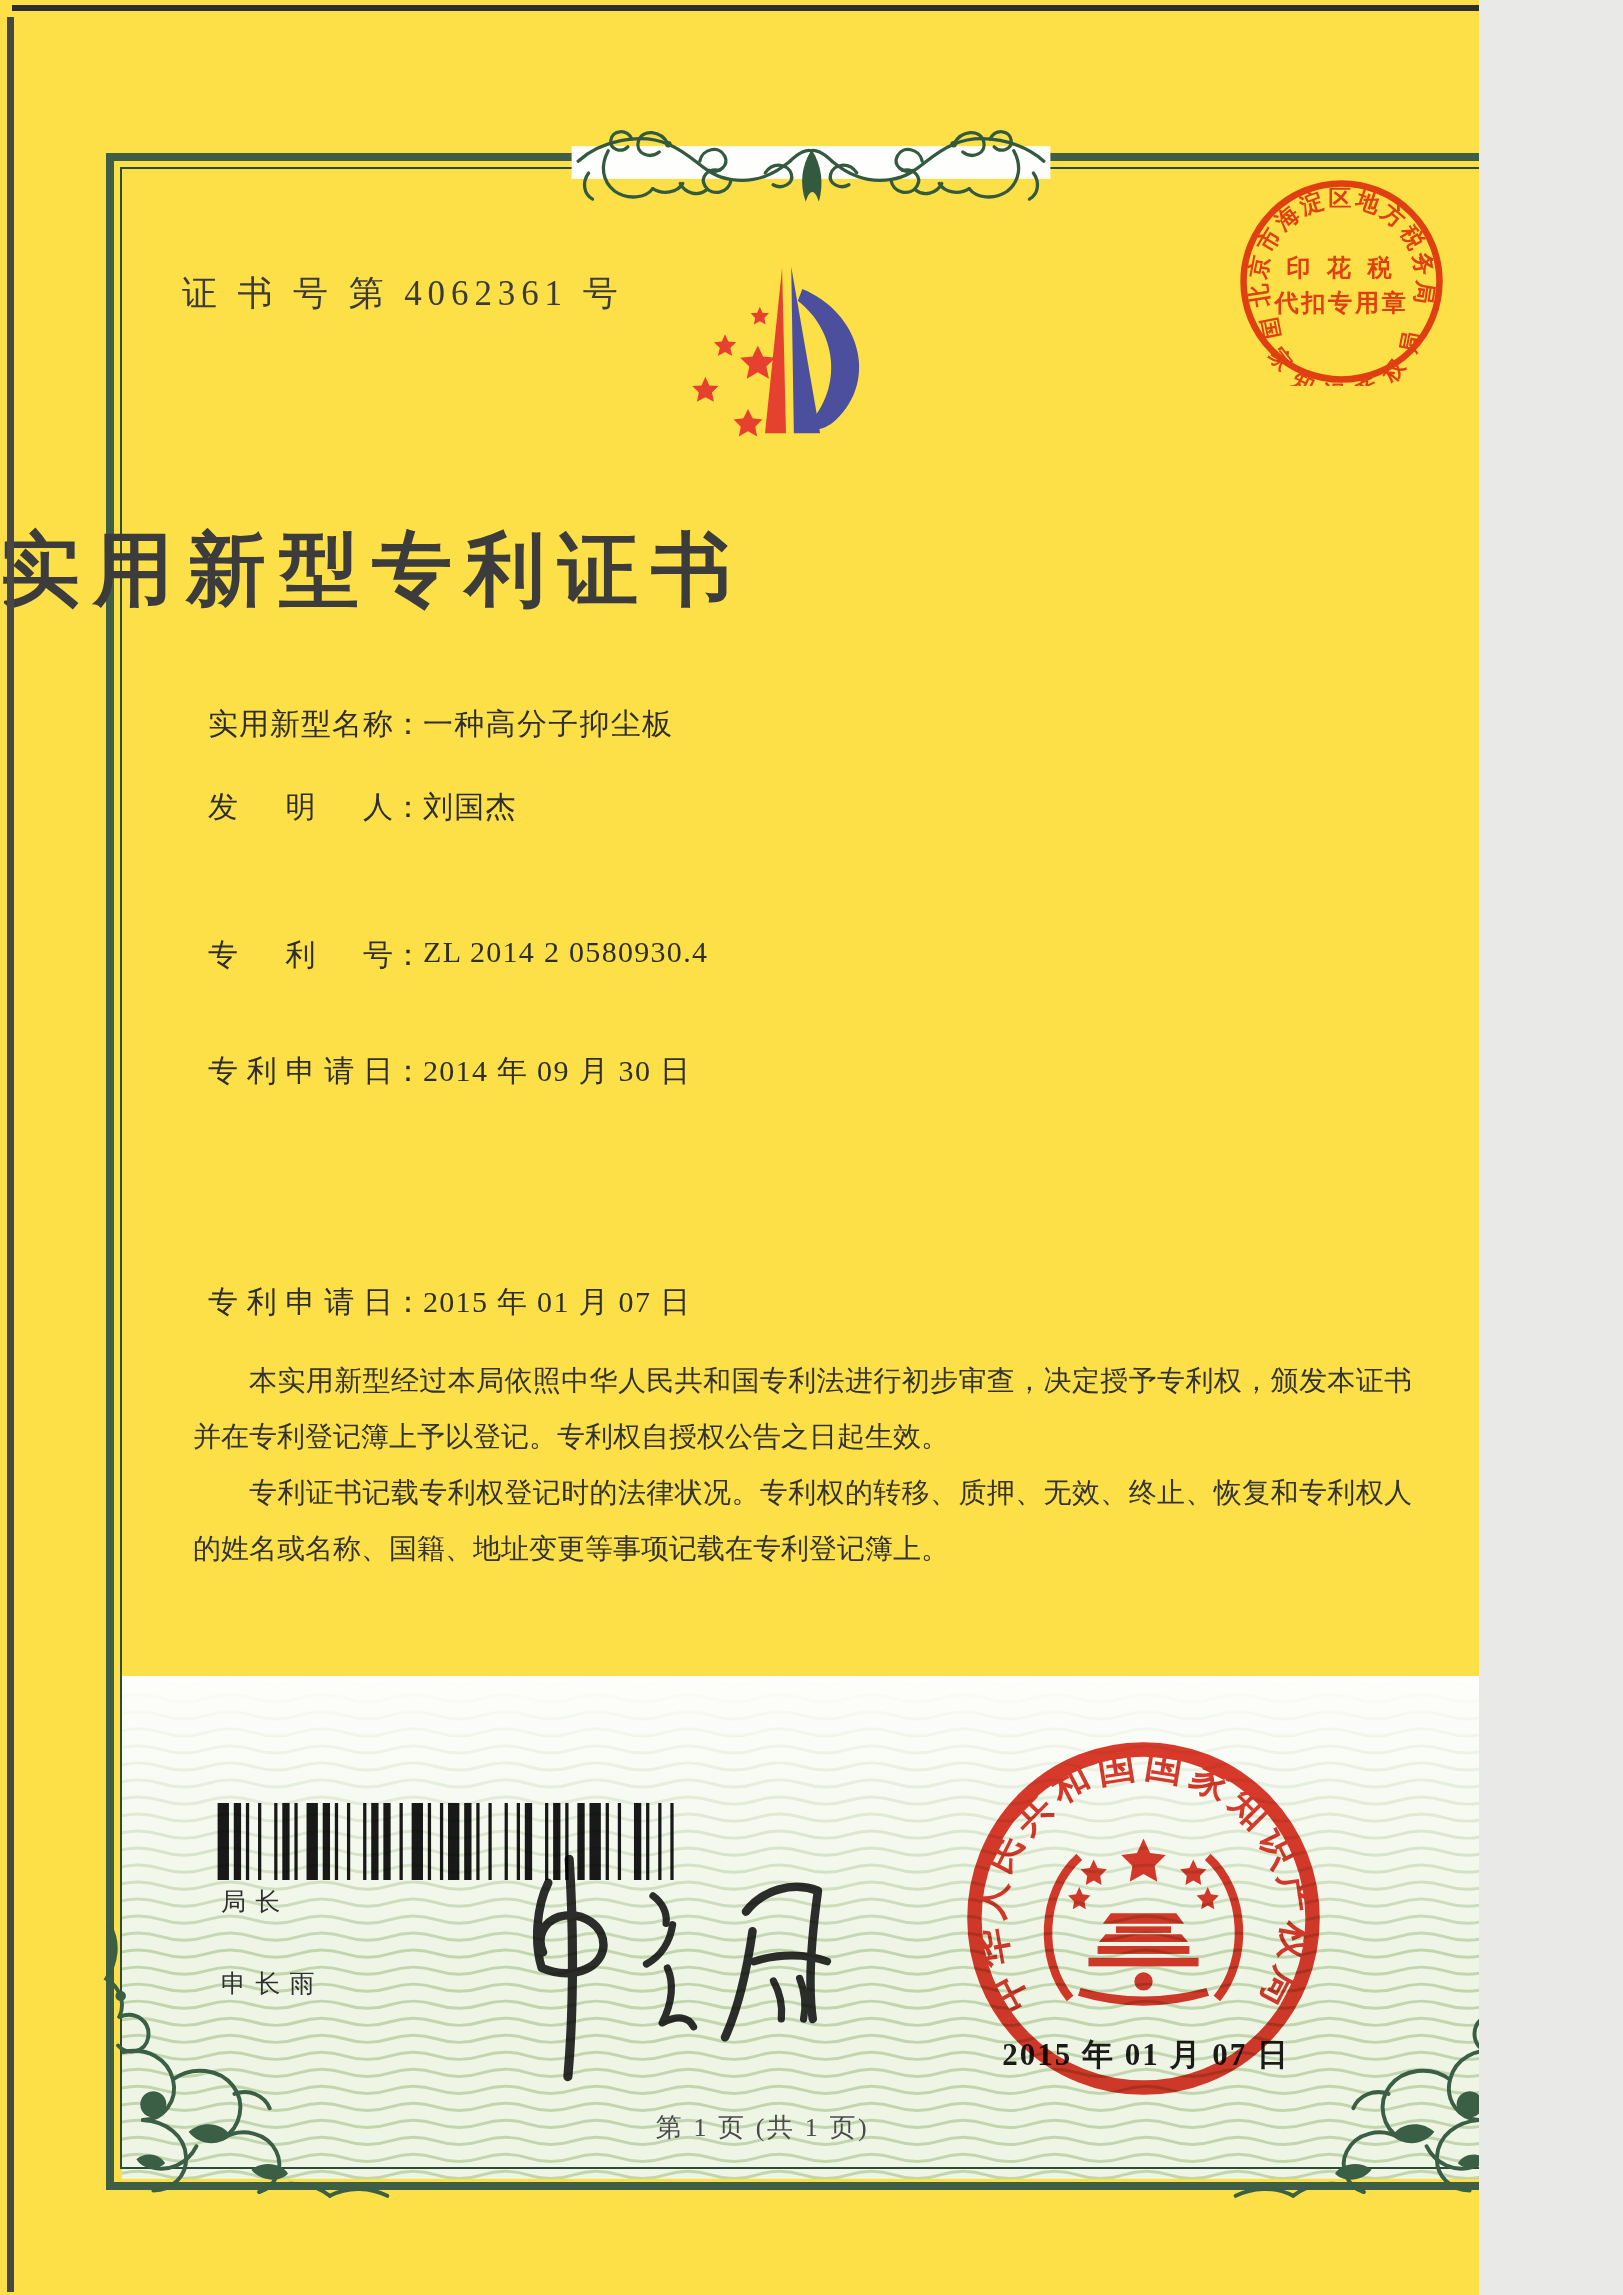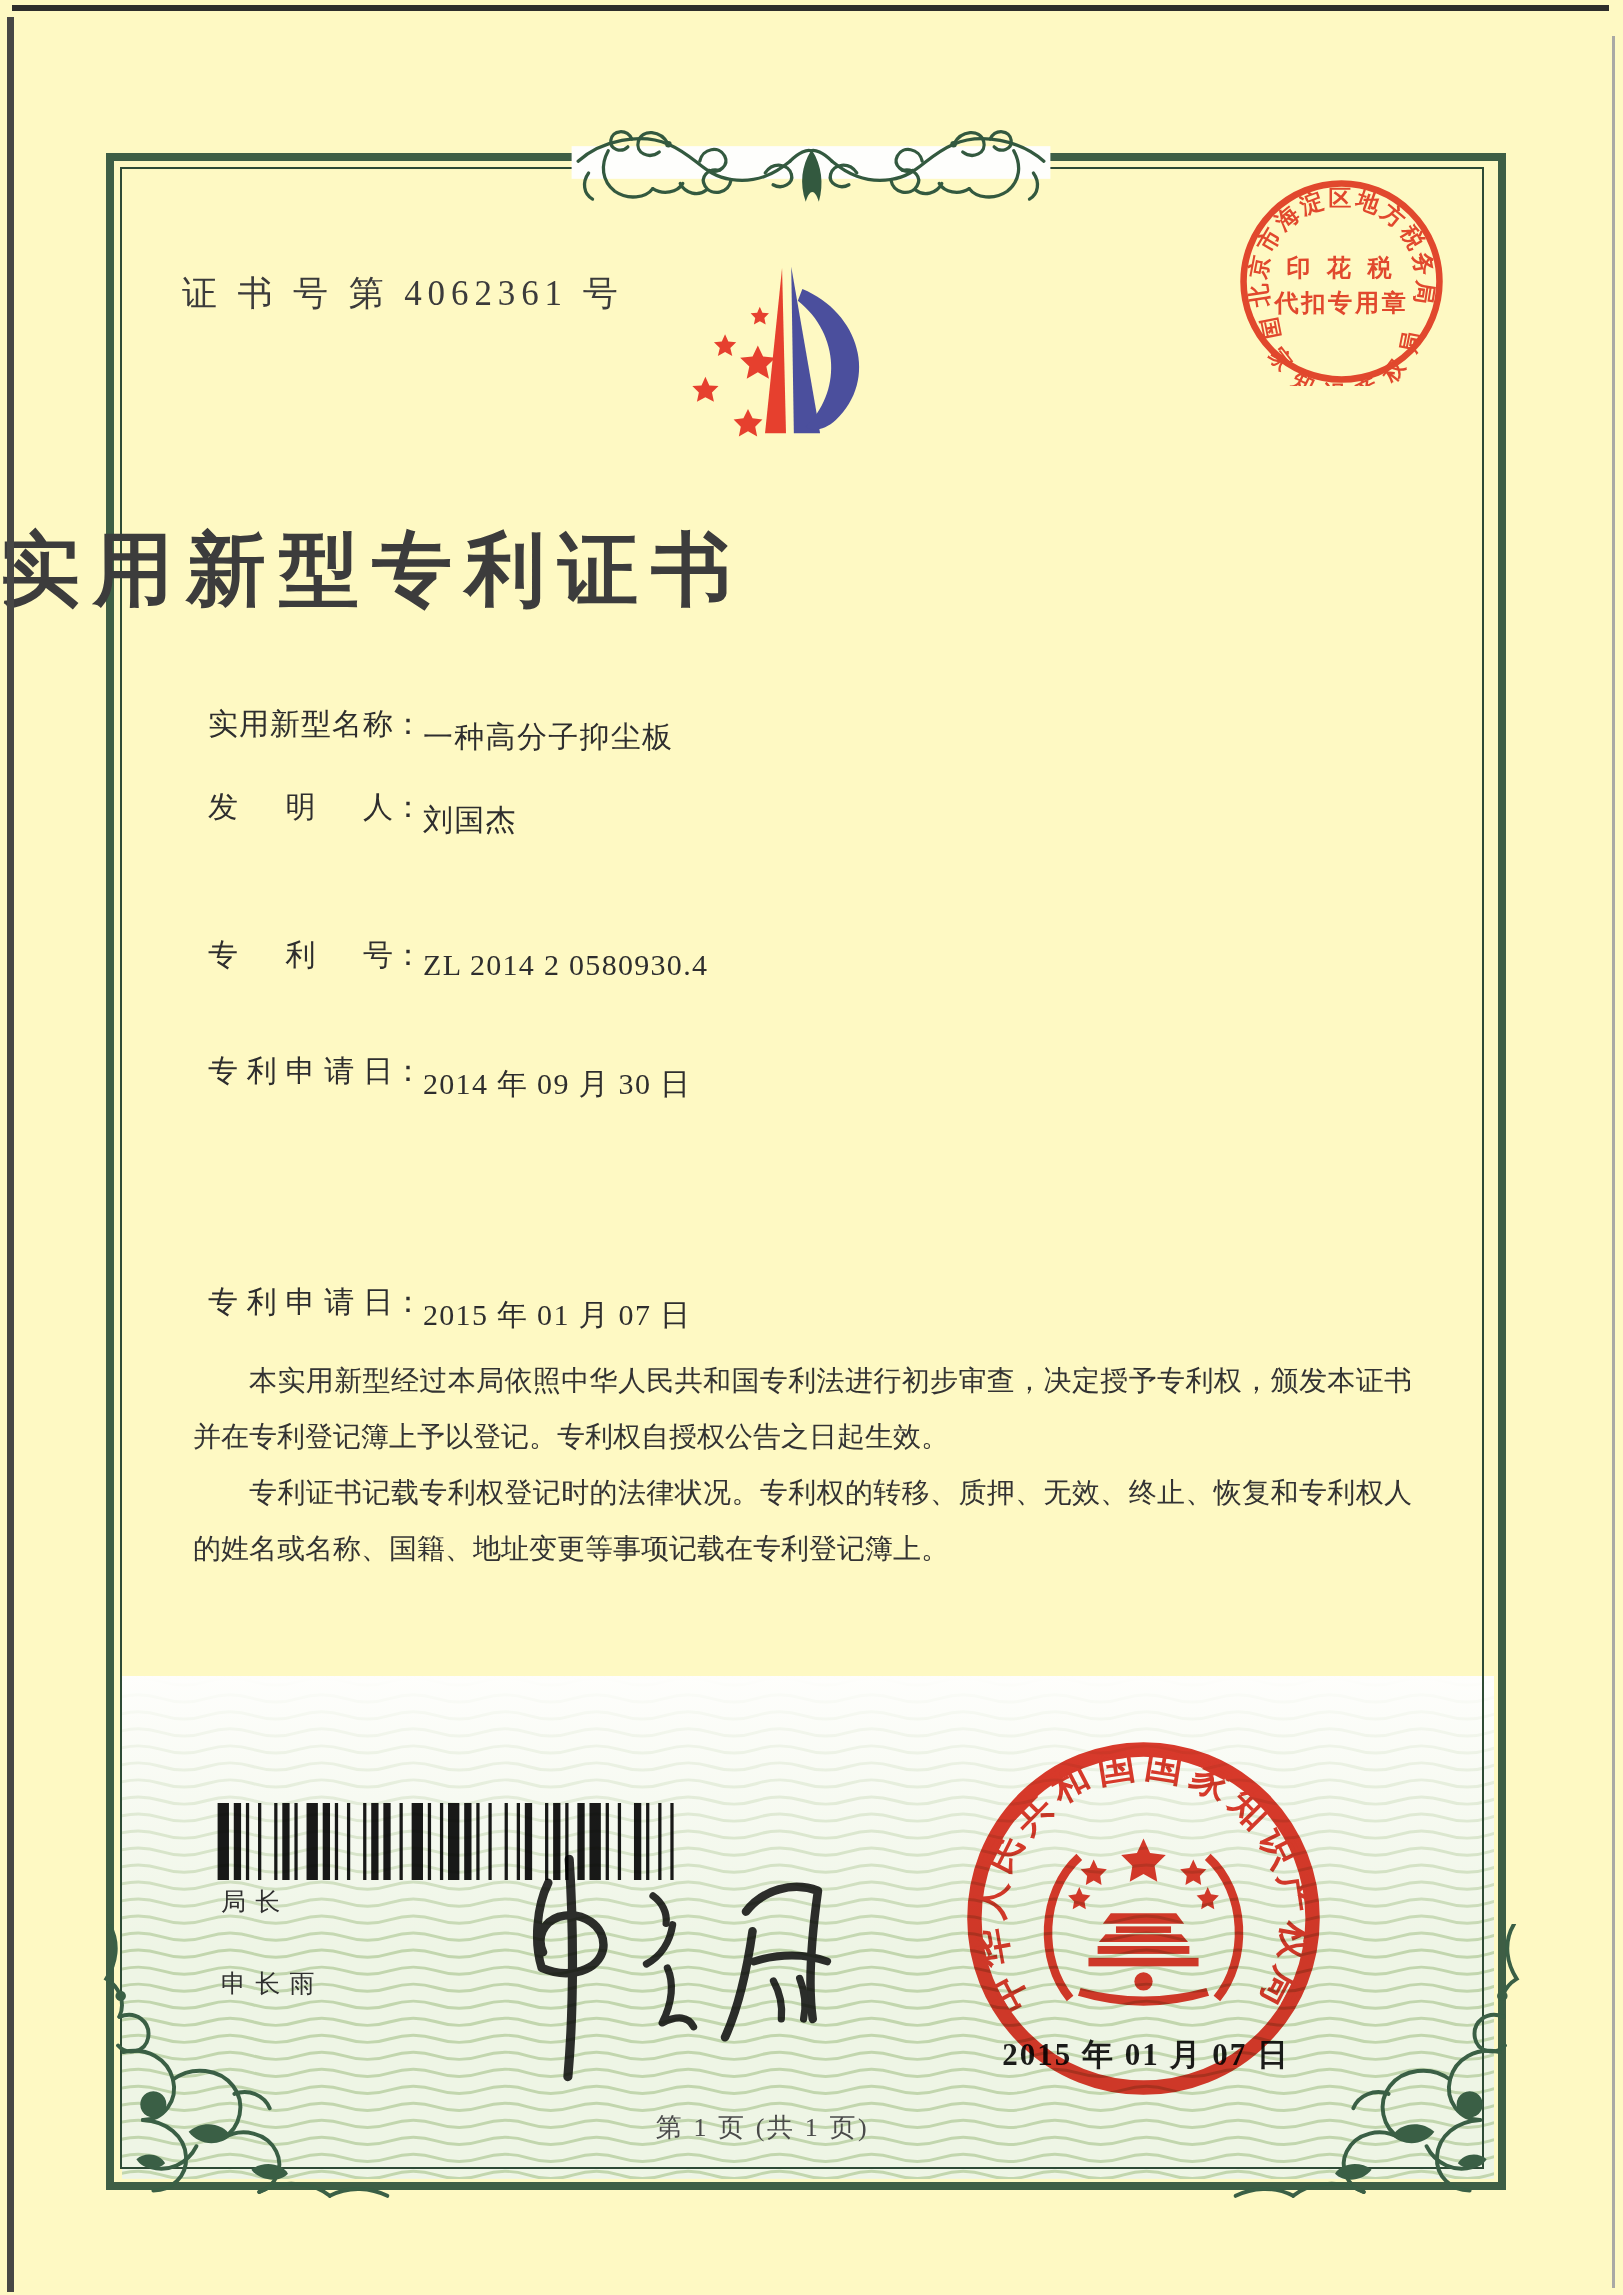--- a/index.html
+++ b/index.html
@@ -1,38 +1,38 @@
 <!DOCTYPE html>
 <html style="font-size:10.5px"><head>
 <meta charset="utf-8">
 <style>
   html,body{margin:0;padding:0;background:#e9e9e7;}
   .page{
-    position:relative;width:1623px;height:2295px;background:#fef9c3;overflow:hidden;
+    position:relative;width:1479px;height:2295px;background:#fde047;overflow:hidden;
     font-family:"Liberation Serif","DejaVu Serif",serif;color:#262626;
   }
   .abs{position:absolute;}
   
   .scan-top{left:11.8px;top:5.2px;width:1597px;height:5.9px;background:#2e2e2c;}
   .scan-left{left:6.5px;top:17px;width:7.2px;height:2275px;background:#474745;}
   .scan-right{left:1612px;top:36px;width:2.6px;height:2252px;background:#a9a9a5;}
   
   .frame-outer{left:106px;top:153px;width:1384px;height:2021px;border:8.5px solid #3e5e45;}
   .frame-inner{left:120px;top:167px;width:1360px;height:1998px;border:2px solid #2e4b36;}
   
   .guil-fade{left:122px;top:1676px;width:1372px;height:275px;
     background:linear-gradient(180deg,rgba(254,254,252,1) 0%,rgba(254,254,252,.55) 45%,rgba(254,254,252,0) 100%);}
   
   .cert-no{left:182px;top:270px;font-size:35px;letter-spacing:5.9px;color:#3b3b3b;}
   .title{left:0;top:517px;width:1623px;text-align:left;font-size:80px;font-weight:bold;
          letter-spacing:13px;color:#3c3c3c;}
   .field{left:208px;font-size:30px;color:#2e2e2e;white-space:nowrap;}
   .field .lab{display:inline-block;width:185px;text-align:justify;text-align-last:justify;vertical-align:top;}
   .field .col{display:inline-block;vertical-align:top;}
-  .field .val{display:inline-block;vertical-align:top;letter-spacing:1.3px;margin-top:13px;}
+  .field .val{display:inline-block;vertical-align:top;letter-spacing:1.3px;}
   .paras{left:193px;top:1353px;width:1219px;font-size:28px;line-height:56px;text-align:justify;color:#333;}
   .paras p{margin:0;text-indent:2em;}
   .officer{left:221px;font-size:25px;letter-spacing:9.2px;color:#2f2f2f;}
   .footer{left:612px;top:2110px;width:301px;text-align:center;font-size:26px;letter-spacing:2.6px;color:#4a4a4a;}
   .seal-date{left:992px;top:2034px;width:308px;text-align:center;font-size:31px;letter-spacing:2px;
              color:#1d1d1d;font-weight:bold;mix-blend-mode:multiply;}
   .blend{mix-blend-mode:multiply;}
 </style>
 </head>
 <body>

